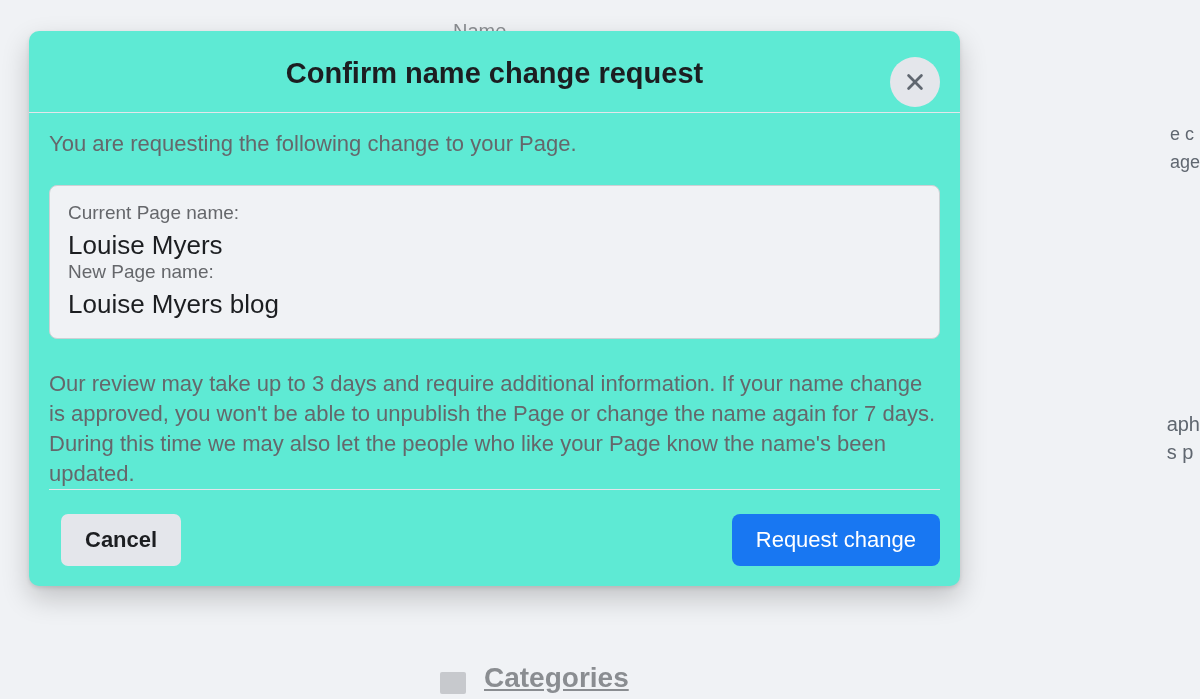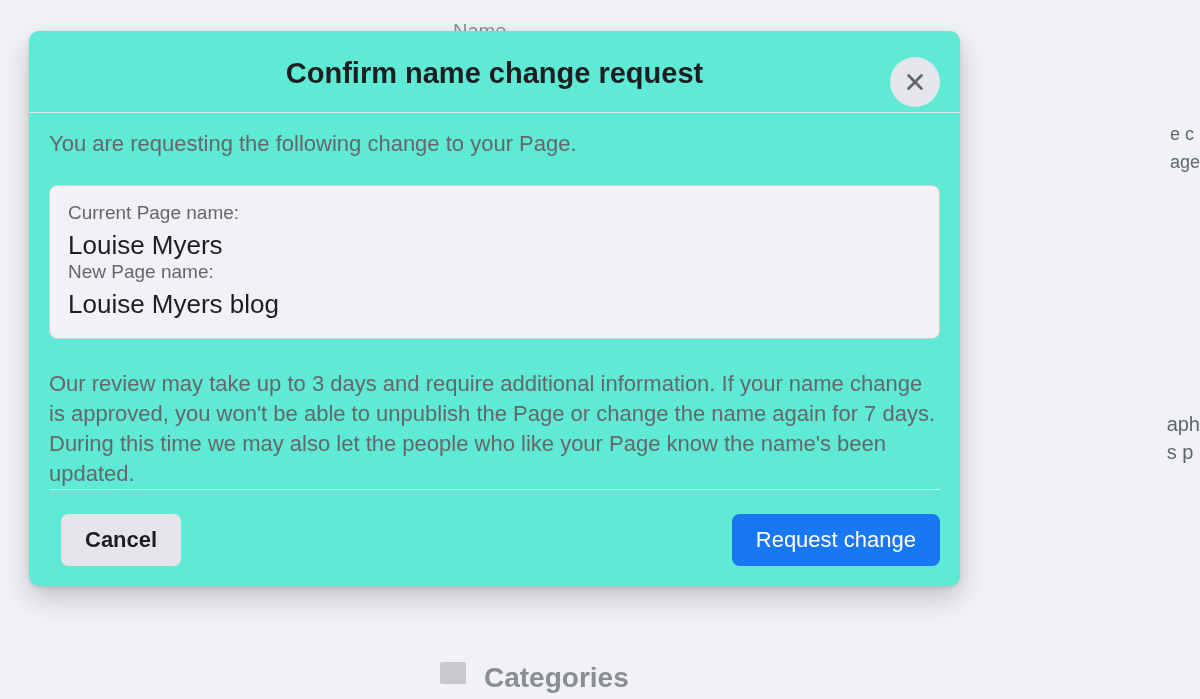--- a/index.html
+++ b/index.html
@@ -27,23 +27,24 @@
       top: 20px;
       left: 453px;
       color: #8a8d91;
       font-size: 20px;
     }
     .bg-categories {
       position: absolute;
       bottom: 5px;
       left: 440px;
       display: flex;
-      align-items: flex-start;
+      align-items: flex-end;
       gap: 18px;
       color: #8a8d91;
+      text-decoration: underline;
     }
     .bg-categories-icon {
       width: 26px;
       height: 22px;
       background: #8a8d91;
       opacity: 0.4;
       border-radius: 2px;
     }
     .bg-categories-label {
       color: #8a8d91;

